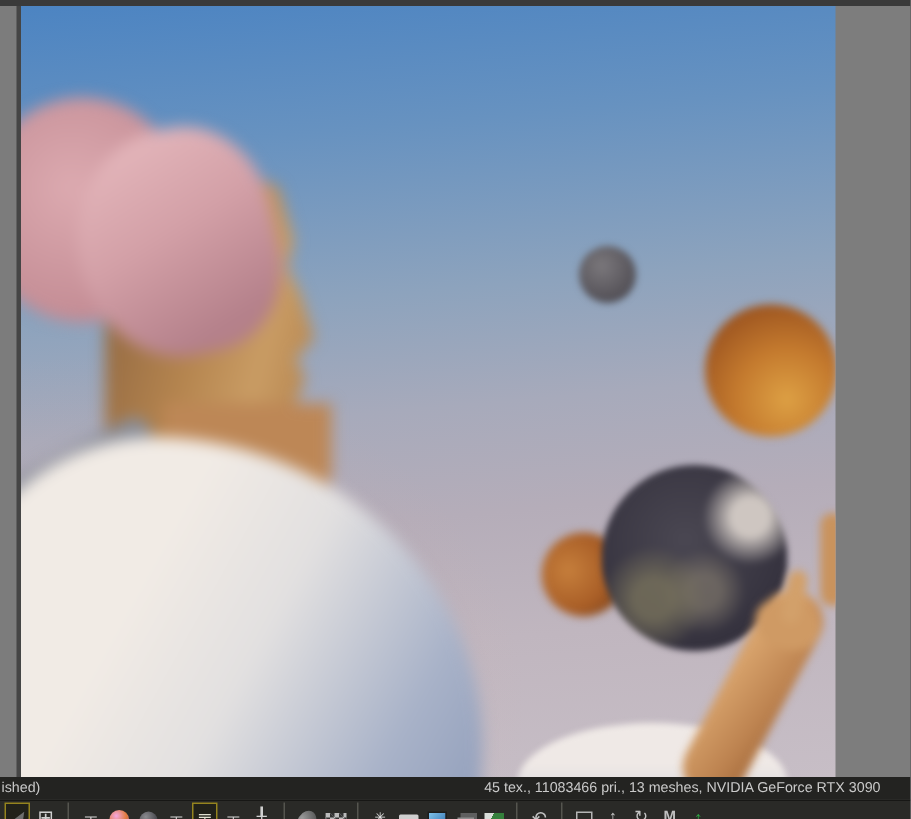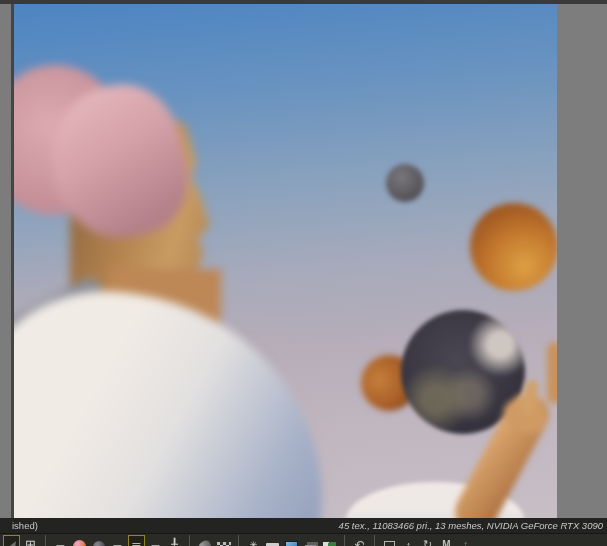--- a/index.html
+++ b/index.html
@@ -61,22 +61,22 @@
     background:linear-gradient(100deg,#d7a26b 20%,#bd8350 70%,#a56b3c 100%);}
   #hand{left:489px;top:395px;width:44px;height:34px;transform:rotate(20deg);border-radius:50%;
     background:#cf9a64;}
   #finger{left:509px;top:376px;width:13px;height:36px;transform:rotate(12deg);border-radius:7px;
     background:#d2a06a;}
   #fingertip{left:533px;top:338px;width:16px;height:62px;border-radius:8px;background:#c9935d;}
 
   
   #statusbar{position:absolute;left:0;top:518px;width:607px;height:15px;background:#232321;
     color:#c9c9c9;font-size:9.5px;line-height:15px;display:flex;justify-content:space-between;}
-  #status-left{padding-left:12px;white-space:nowrap;}
-  #status-right{padding-right:4px;white-space:nowrap;font-style:italic;}
+  #status-left{padding-left:1px;white-space:nowrap;}
+  #status-right{padding-right:20px;white-space:nowrap;}
 
   
   #toolbar{position:absolute;left:0;top:533px;width:607px;height:13px;background:#2a2a27;
     border-top:1px solid #171715;display:flex;align-items:flex-start;overflow:hidden;
     padding-left:2px;box-sizing:border-box;}
   .tool{width:17px;height:17px;margin:2px 1px 0;flex:0 0 auto;display:flex;
     align-items:center;justify-content:center;font-size:11px;color:#c4c4c4;box-sizing:border-box;}
   .tool.selected{border:1px solid #95841f;background:#21211a;margin-top:1px;}
   .tool.separator{width:1px;height:14px;background:#55554f;margin:1px 5px 0;}
   .select-arrow::before{content:"◢";font-size:10px;color:#6e6e6e;transform:rotate(8deg);}

